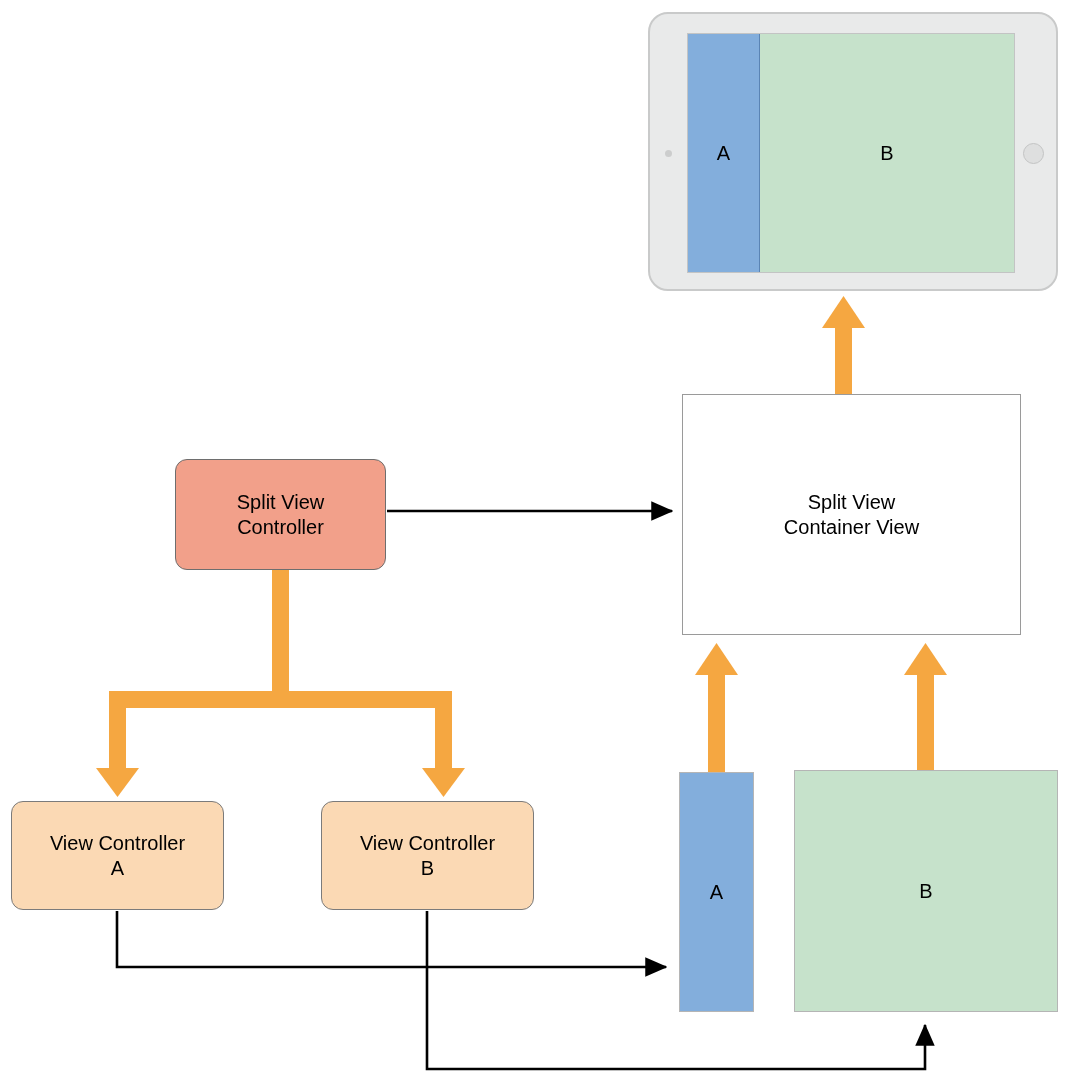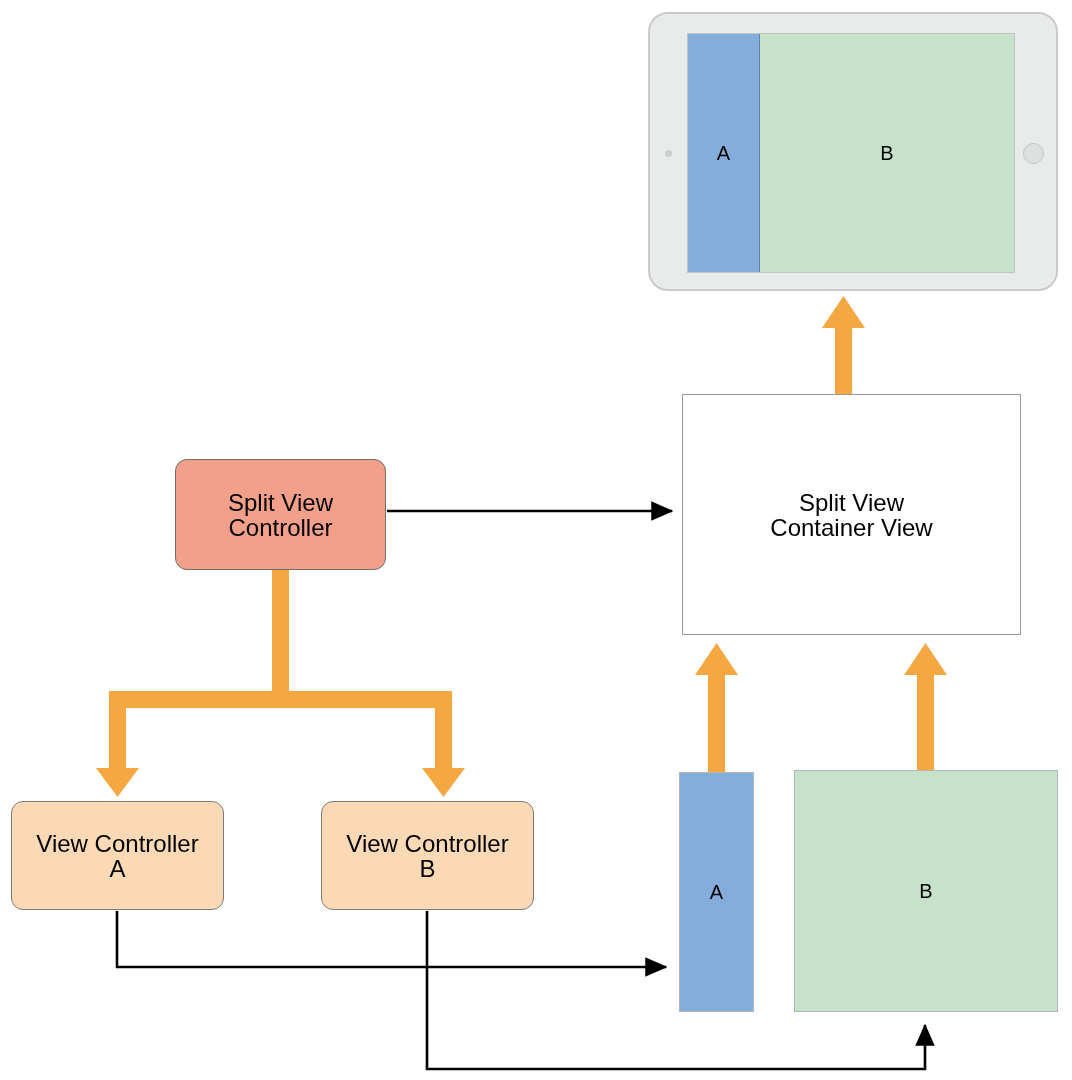--- a/index.html
+++ b/index.html
@@ -25,21 +25,21 @@
     height: 1080px;
   }
   .node {
     position: absolute;
     box-sizing: border-box;
     display: flex;
     align-items: center;
     justify-content: center;
     text-align: center;
     color: #000000;
-    font-size: 24px;
+    font-size: 20px;
     line-height: 25px;
     white-space: pre-line;
     z-index: 5;
   }
   
   #svc-node {
     left: 175px;
     top: 459px;
     width: 211px;
     height: 111px;

